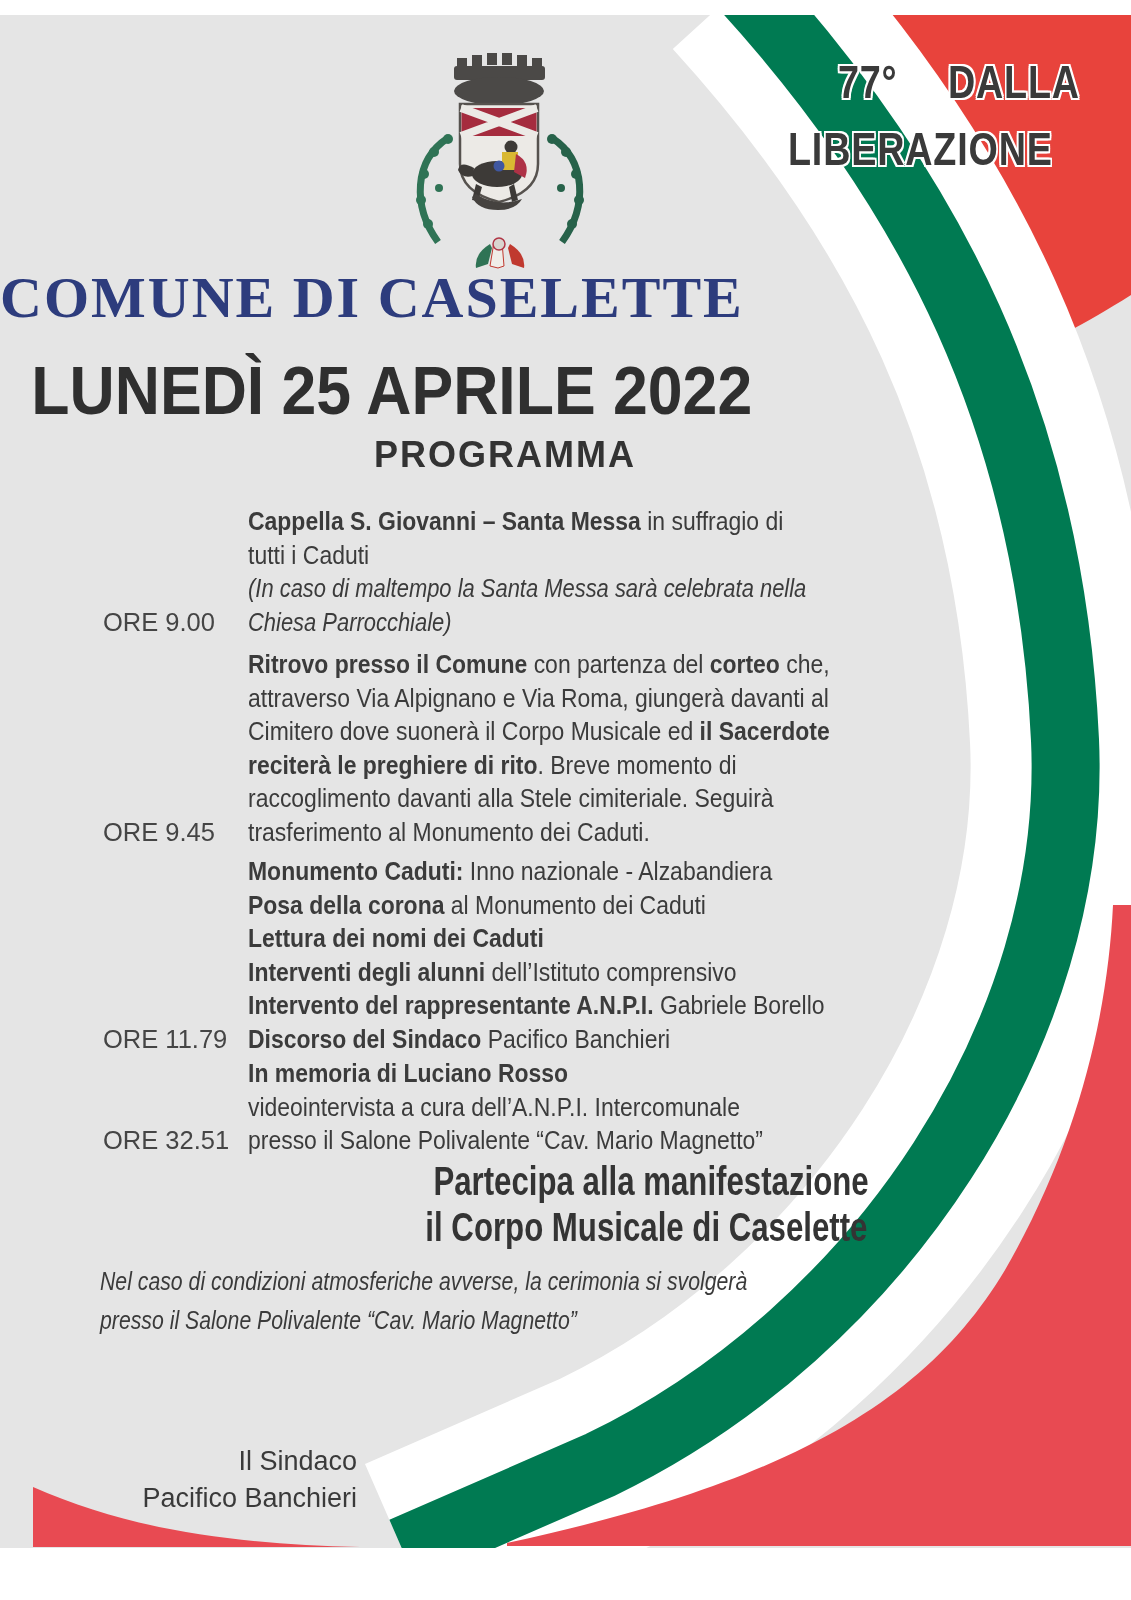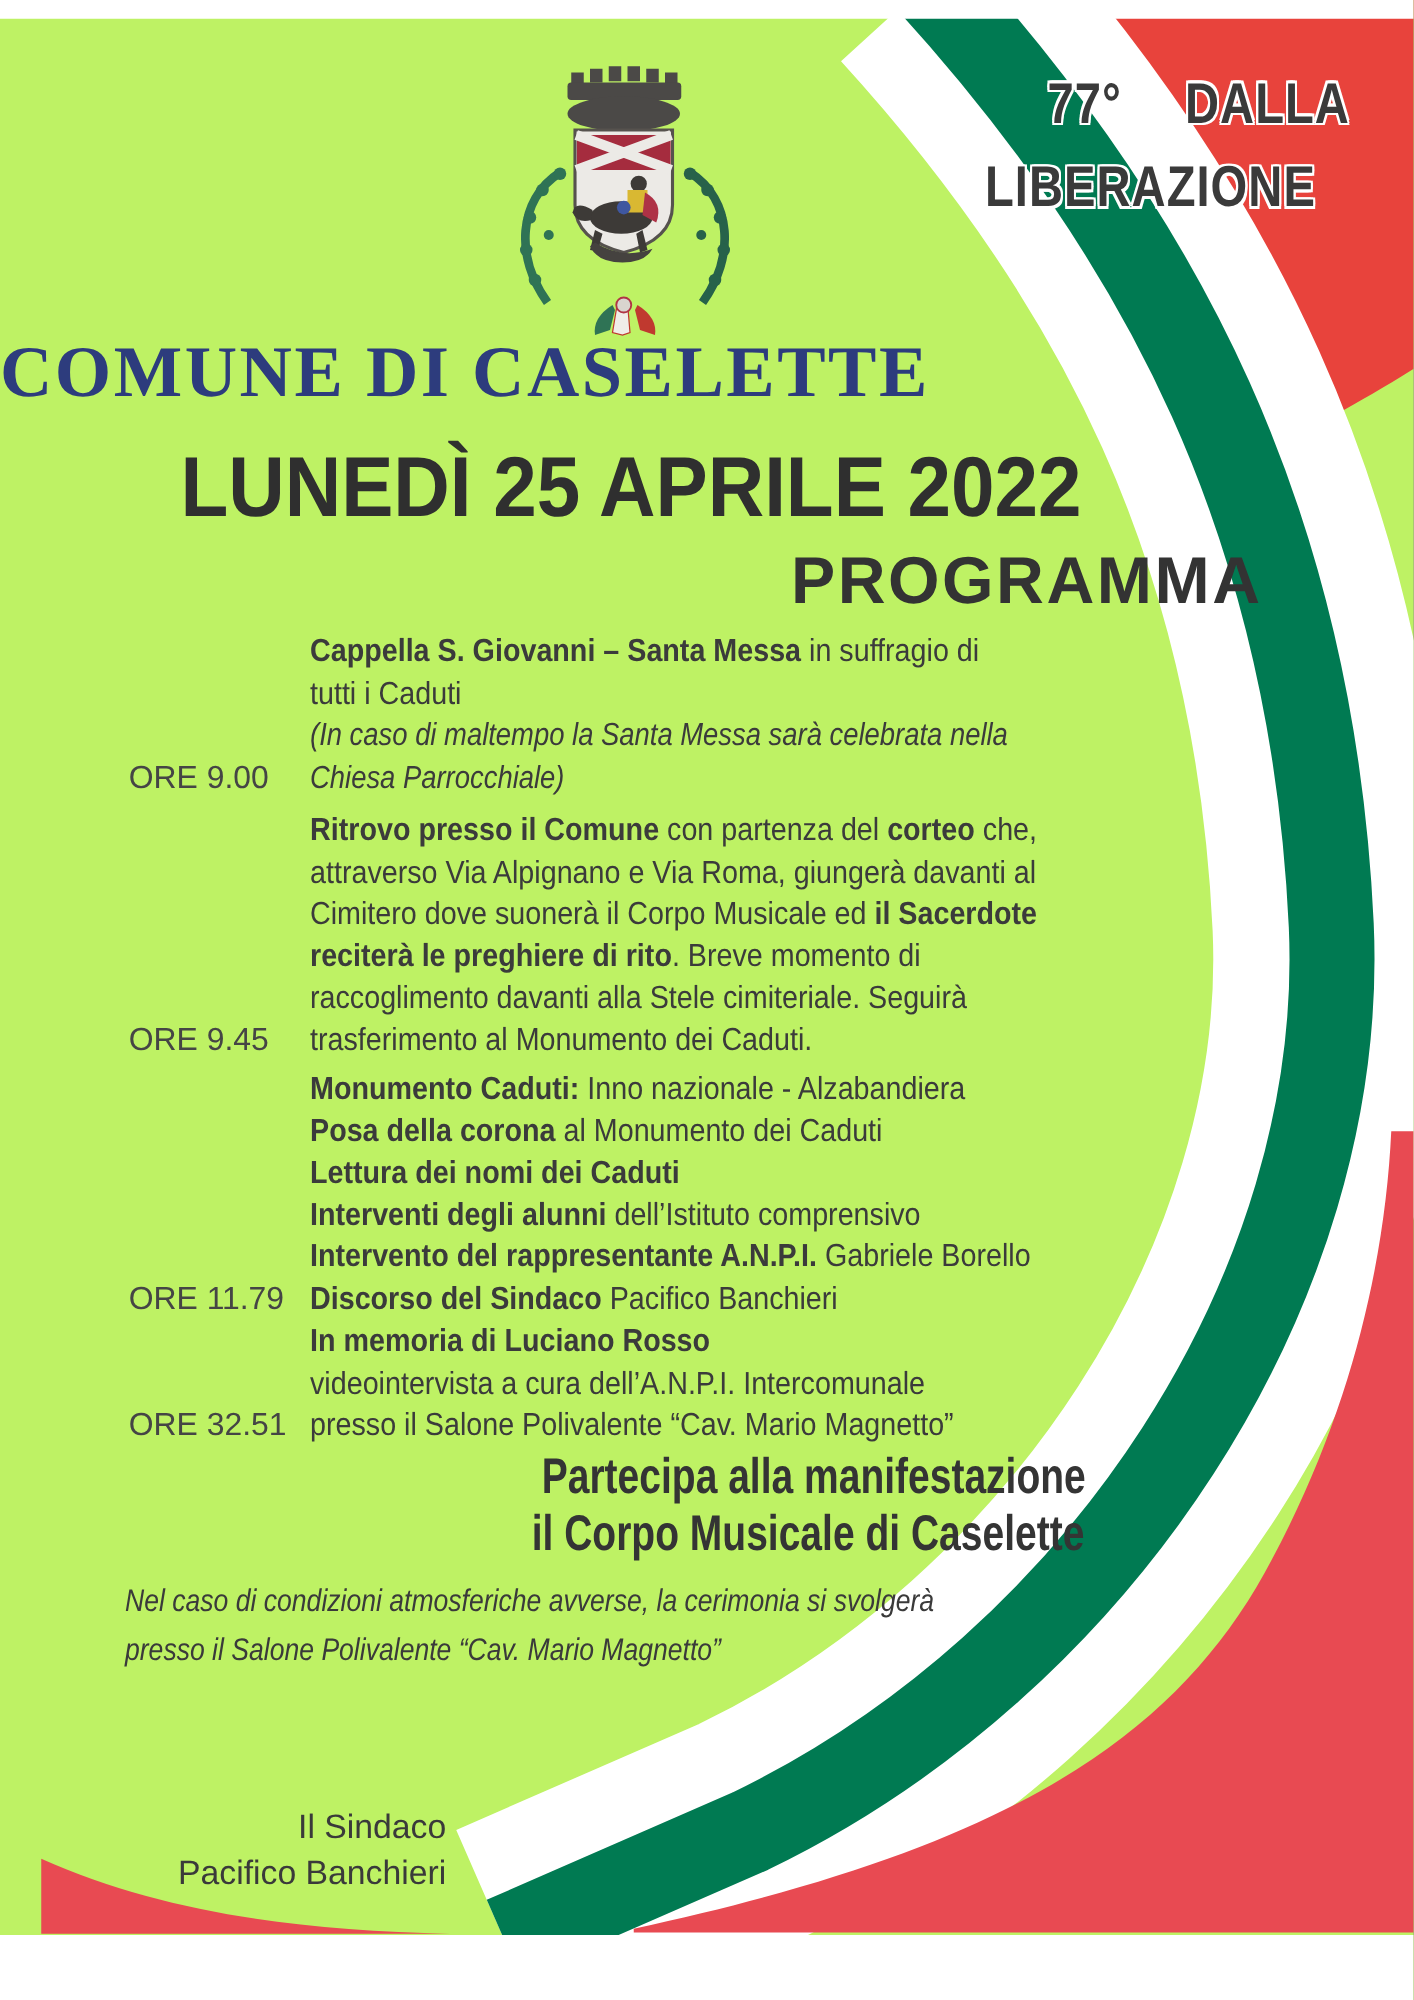--- a/index.html
+++ b/index.html
@@ -5,48 +5,48 @@
   :root{
     --flag-green:#007a52;
     --flag-red-top:#e8433c;
     --flag-red-bottom:#e84a52;
     --title-blue:#2d3c7d;
     --text:#3b3b3b;
   }
   html,body{margin:0;padding:0;background:#888;}
   #poster{
     position:relative;width:1131px;height:1600px;margin:0 auto;
-    background:#bef264;overflow:hidden;
+    background:#e5e5e5;overflow:hidden;
     font-family:"Liberation Sans",sans-serif;color:var(--text,#3b3b3b);
   }
   .abs{position:absolute;}
   svg.bg{position:absolute;left:0;top:0;}
 
   
   .badge-txt{
     position:absolute;font-weight:bold;font-size:46px;line-height:50px;
     color:#3a3a3a;white-space:nowrap;letter-spacing:1px;
     transform:scaleX(.82);transform-origin:left top;
     text-shadow:2px 0 0 #fff,-2px 0 0 #fff,0 2px 0 #fff,0 -2px 0 #fff,
                 2px 2px 0 #fff,-2px -2px 0 #fff,2px -2px 0 #fff,-2px 2px 0 #fff;
   }
 
   .muni{
     left:0;top:264px;width:1010px;text-align:left;white-space:nowrap;
     font-family:"Liberation Serif",serif;font-weight:bold;font-size:58px;
     letter-spacing:2px;color:var(--title-blue,#2d3c7d);
   }
   .datetitle{
-    left:0;top:350px;width:1010px;text-align:center;white-space:nowrap;
+    left:0;top:350px;width:1010px;text-align:left;white-space:nowrap;
     font-weight:bold;font-size:68px;line-height:80px;color:#2f2f2f;
   }
   .datetitle>span{display:inline-block;transform:scaleX(.92);}
   .prog{
-    left:0;top:434px;width:1010px;text-align:right;
-    font-weight:bold;font-size:53px;letter-spacing:2px;color:#333;
+    left:0;top:434px;width:1010px;text-align:center;
+    font-weight:bold;font-size:36px;letter-spacing:2px;color:#333;
   }
 
   
   .row{position:absolute;left:103px;width:920px;display:flex;align-items:flex-end;}
   .time{flex:none;width:145px;font-size:25.5px;line-height:33.5px;color:#454545;white-space:nowrap;}
   .content{flex:1;}
   .sline{font-size:25.5px;line-height:33.5px;white-space:nowrap;
          transform:scaleX(.9);transform-origin:left top;}
   .sline.itl{font-style:italic;transform:scaleX(.86);}
   .b{font-weight:bold;}

